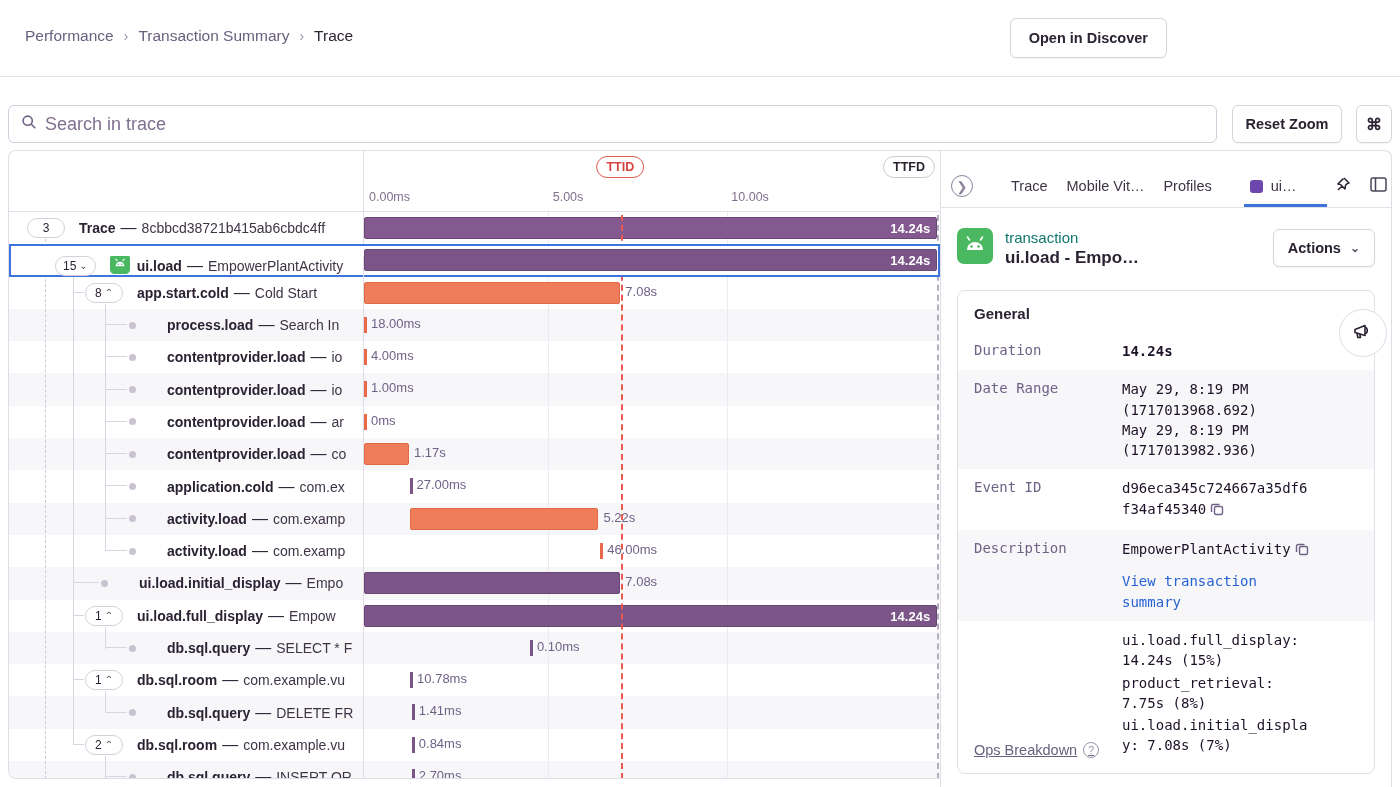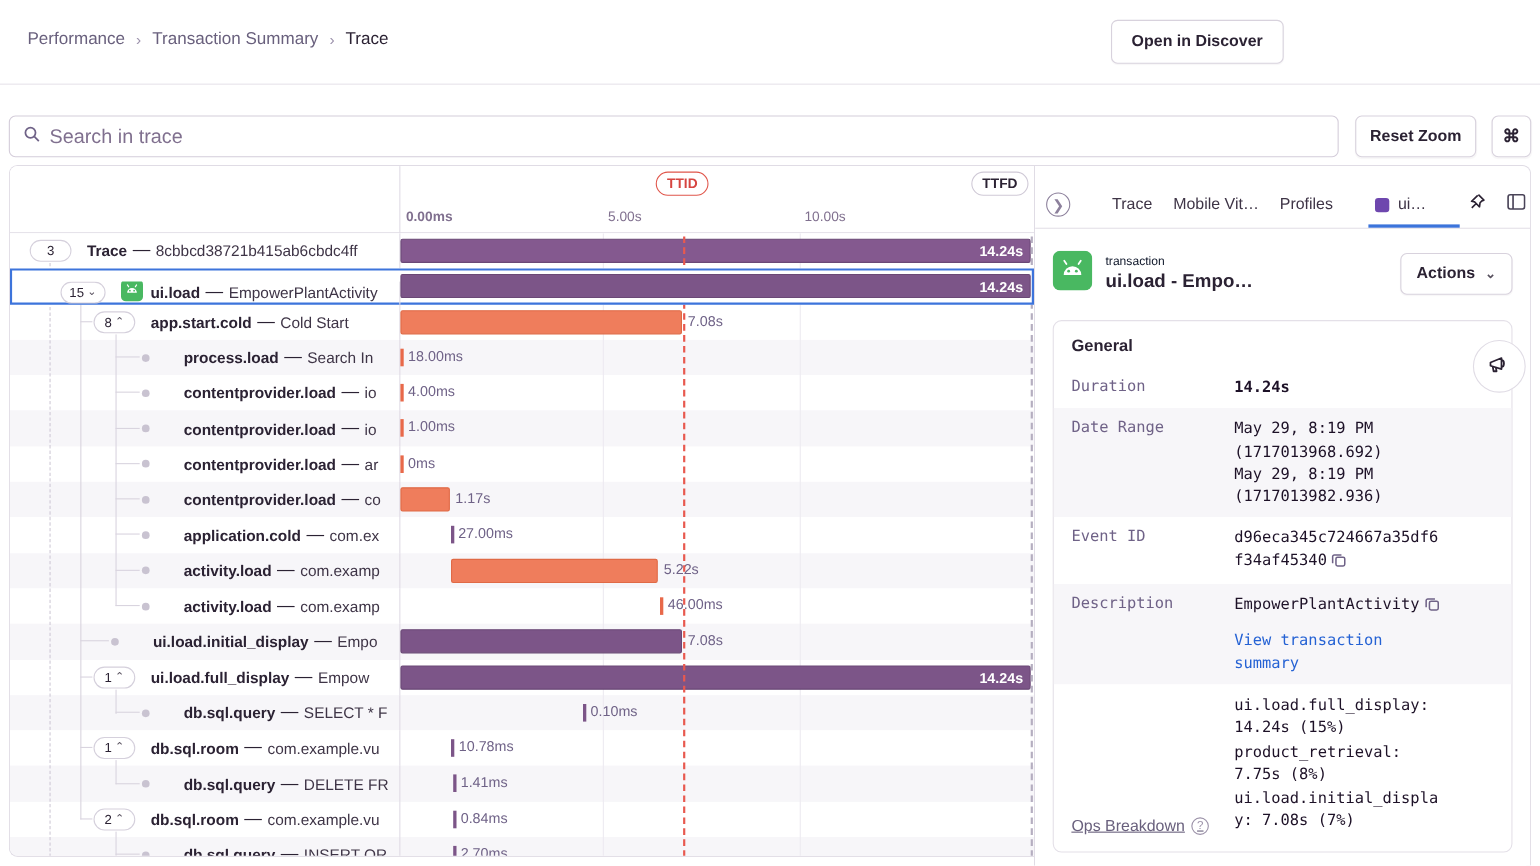--- a/index.html
+++ b/index.html
@@ -92,21 +92,21 @@
   .tab-divider { width:1px; height:18px; background:#e5e1e8; }
   #tab-active { position:relative; display:flex; align-items:center; gap:8px; font-weight:400; }
   #tab-active::after { content:""; position:absolute; left:-6px; right:-30px; bottom:-13px;
     height:3px; background:#3c74db; }
   .tab-square { width:13px; height:13px; border-radius:3px; background:#6e47ae; }
   #pin-icon { margin-left:18px; cursor:pointer; }
   #drawer-layout-icons { margin-left:auto; display:flex; gap:14px; align-items:center; }
   .layout-ic { cursor:pointer; }
 
   #txn-header { display:flex; align-items:center; padding:20px 16px 16px 16px; gap:12px; }
-  #txn-kind { font-size:11px; color:#0f172a; }
+  #txn-kind { font-size:15px; color:#0f766e; }
   #txn-title { font-size:17px; font-weight:700; color:#2b2233; margin-top:2px; }
   #actions-btn { position:static; margin-left:auto; height:38px; padding:0 14px; }
   #actions-btn .chev { font-size:12px; color:#57505e; }
 
   #general-card { position:relative; margin:6px 16px; border:1px solid #e4e0e8; border-radius:8px;
     padding-bottom:6px; }
   #general-title { font-size:15px; font-weight:700; padding:14px 16px 10px 16px; }
   .field-row { display:grid; grid-template-columns:148px 1fr; padding:9px 16px;
     font-family:"DejaVu Sans Mono", monospace; font-size:14px; }
   .field-row.altbg { background:#f7f6f9; }
@@ -155,21 +155,21 @@
     <span>Reset Zoom</span>
   </button>
 <button class="btn" id="shortcut-btn">
     <span>⌘</span>
   </button>
 
 <div id="waterfall">
   <div id="wf-header">
     <div id="wf-header-left"></div>
     <div id="wf-axis">
-        <div class="axis-tick" style="left: calc(0% + 5px); font-weight: bold;">0.00ms</div>
+        <div class="axis-tick" style="left: calc(0% + 5px);">0.00ms</div>
         <div class="axis-tick" style="left: calc(31.9% + 5px);">5.00s</div>
         <div class="axis-tick" style="left: calc(62.9% + 5px);">10.00s</div>
         <div class="marker-badge" id="ttid-badge" style="left: 44.5%;">TTID</div>
         <div class="marker-badge" id="ttfd-badge" style="right: 5px;">TTFD</div>
       </div>
   </div>
   <div id="wf-rows">
     <div id="connector-overlay">
         <div class="conn-v dashed" style="left: 36px; top: 27px; height: 540px;"></div>
         <div class="conn-v" style="left: 64px; top: 59.3px; height: 473.5px;"></div>

